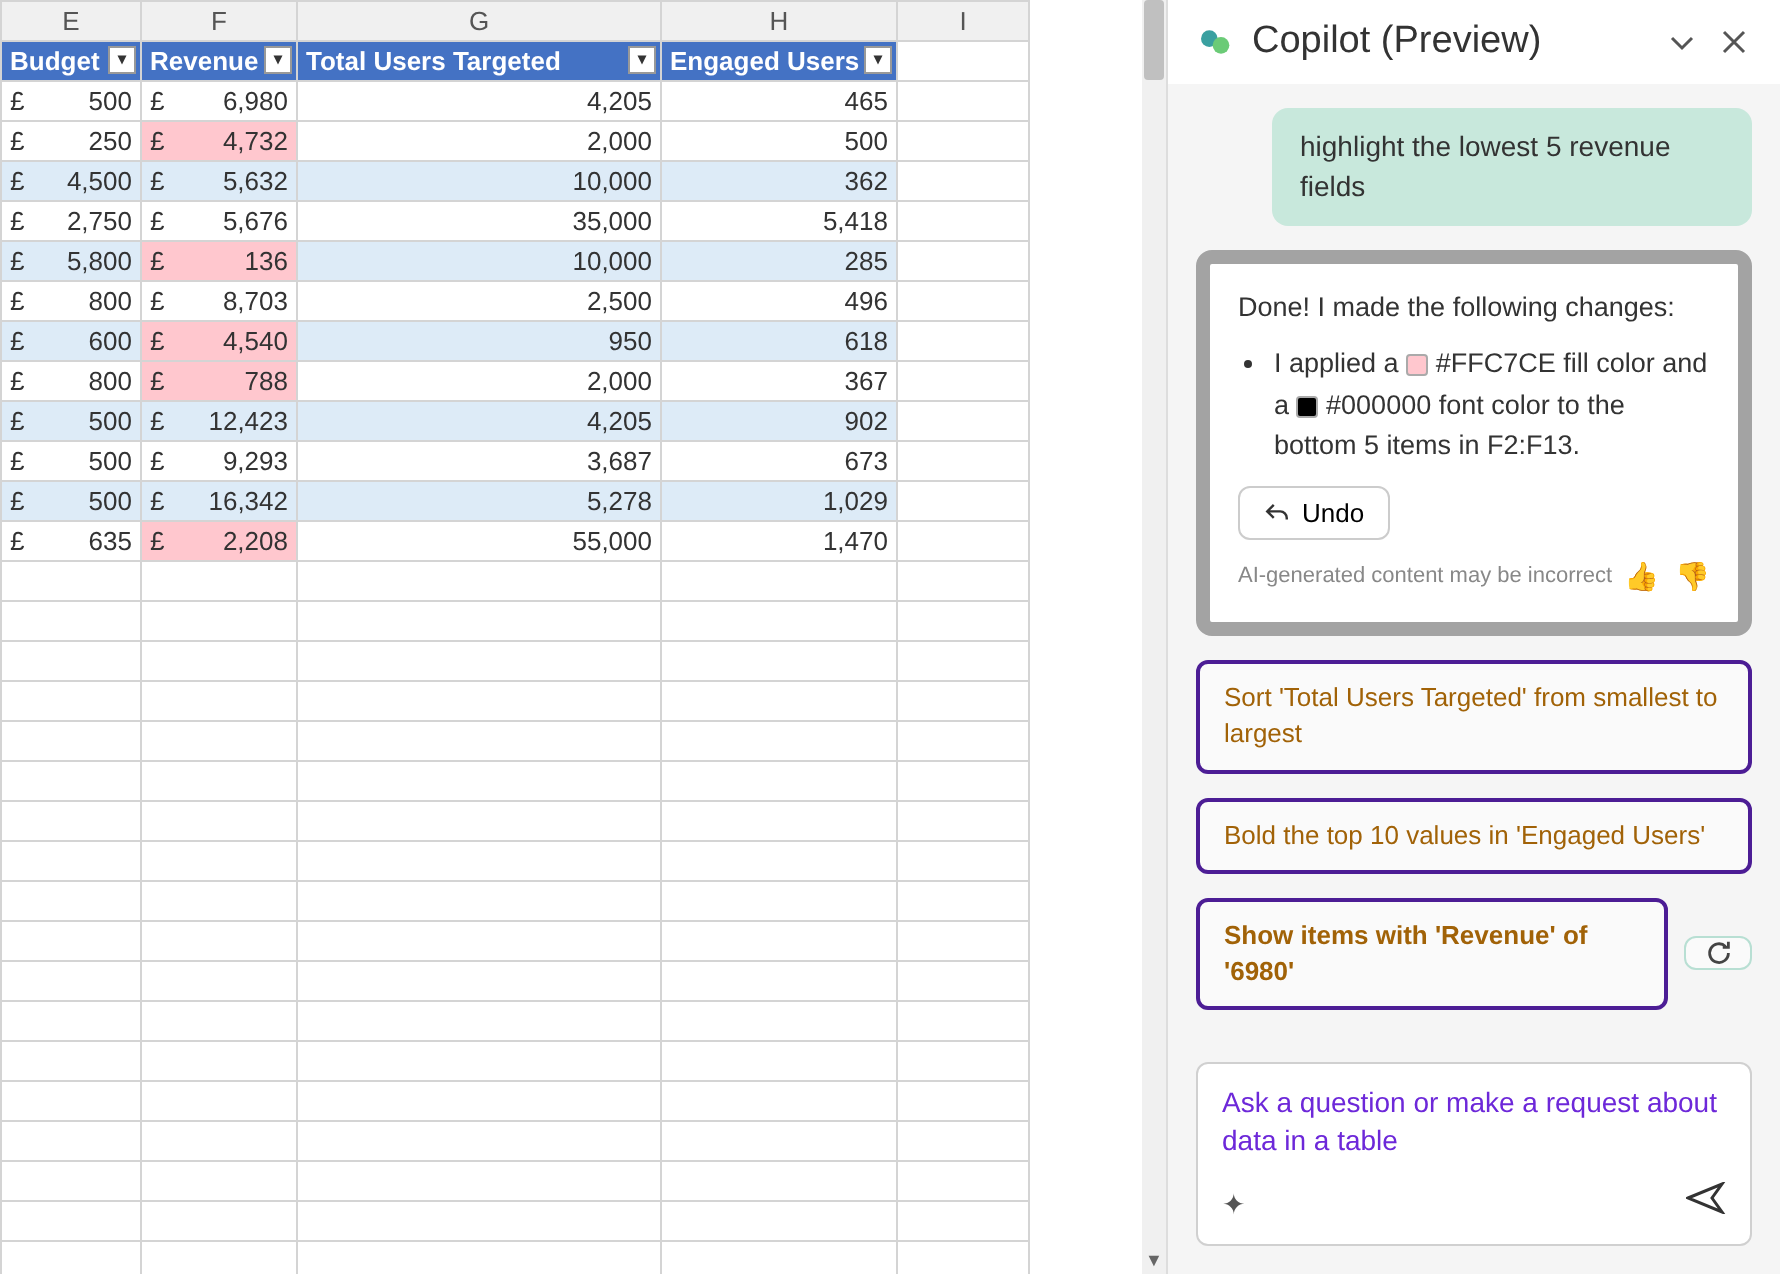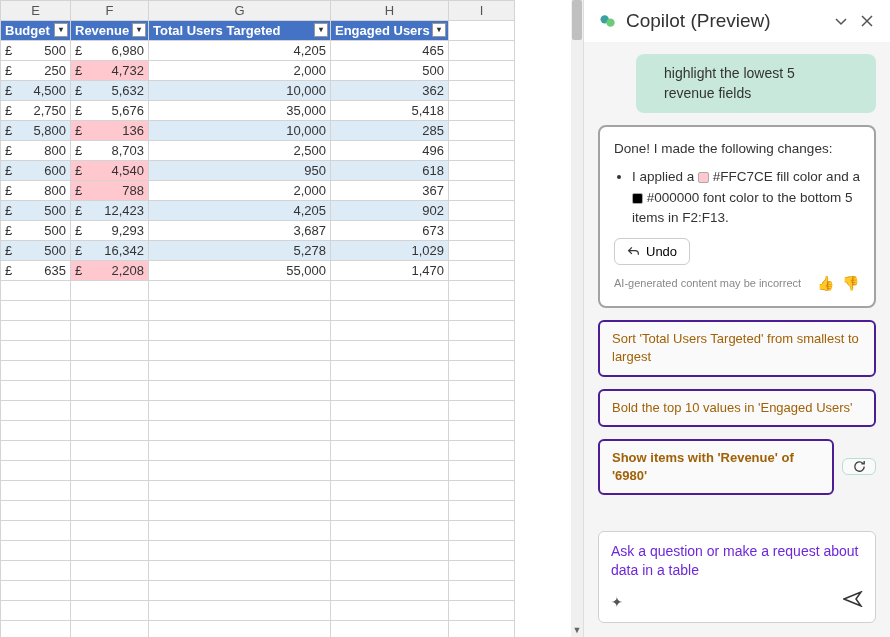--- a/index.html
+++ b/index.html
@@ -18,22 +18,22 @@
 td.num { text-align: right; }
 td.cur { text-align: left; }
 td.cur span.sym { float: left; }
 td.cur span.val { float: right; }
 .copilot { width: 307px; background: #f5f5f5; border-left: 1px solid #ddd; display: flex; flex-direction: column; }
 .cp-head { display: flex; align-items: center; padding: 10px 14px; gap: 8px; background: #fff; }
 .cp-head .logo { width: 20px; height: 20px; }
 .cp-head h1 { font-size: 19px; font-weight: 400; flex: 1; }
 .cp-head .ctl { width: 18px; height: 18px; display: flex; align-items: center; justify-content: center; cursor: pointer; color: #555; font-size: 14px; }
 .cp-body { flex: 1; padding: 12px 14px; overflow-y: auto; display: flex; flex-direction: column; gap: 12px; }
-.user-msg { align-self: flex-end; background: #C8E8DC; padding: 10px 28px; border-radius: 8px; max-width: 240px; font-size: 14px; line-height: 1.4; }
-.ai-msg { background: #fff; border: 2px solid #a3a3a3; border-radius: 8px; padding: 12px 14px; font-size: 13.5px; line-height: 1.5; }
+.user-msg { align-self: flex-end; background: #C8E8DC; padding: 10px 14px; border-radius: 8px; max-width: 240px; font-size: 14px; line-height: 1.4; }
+.ai-msg { background: #fff; border: 7px solid #a3a3a3; border-radius: 8px; padding: 12px 14px; font-size: 13.5px; line-height: 1.5; }
 .ai-msg ul { margin: 8px 0 0 18px; }
 .swatch { display: inline-block; width: 11px; height: 11px; border-radius: 2px; vertical-align: middle; border: 1px solid #aaa; }
 .undo-row { margin-top: 10px; }
 .undo-btn { border: 1px solid #ccc; background: #fff; padding: 5px 12px; border-radius: 6px; font-size: 13px; cursor: pointer; display: inline-flex; align-items: center; gap: 6px; }
 .disclaimer { margin-top: 8px; font-size: 11px; color: #888; display: flex; align-items: center; justify-content: space-between; }
 .thumbs { display: flex; gap: 8px; color: #888; }
 .thumbs span { cursor: pointer; font-size: 14px; }
 .sugg { border: 2px solid #4c1d95; background: #fafafa; color: #a16207; padding: 8px 12px; border-radius: 6px; font-size: 13px; cursor: pointer; line-height: 1.4; }
 .sugg-row { display: flex; gap: 8px; align-items: center; font-weight: bold; }
 .sugg-row .sugg { flex: 1; }

